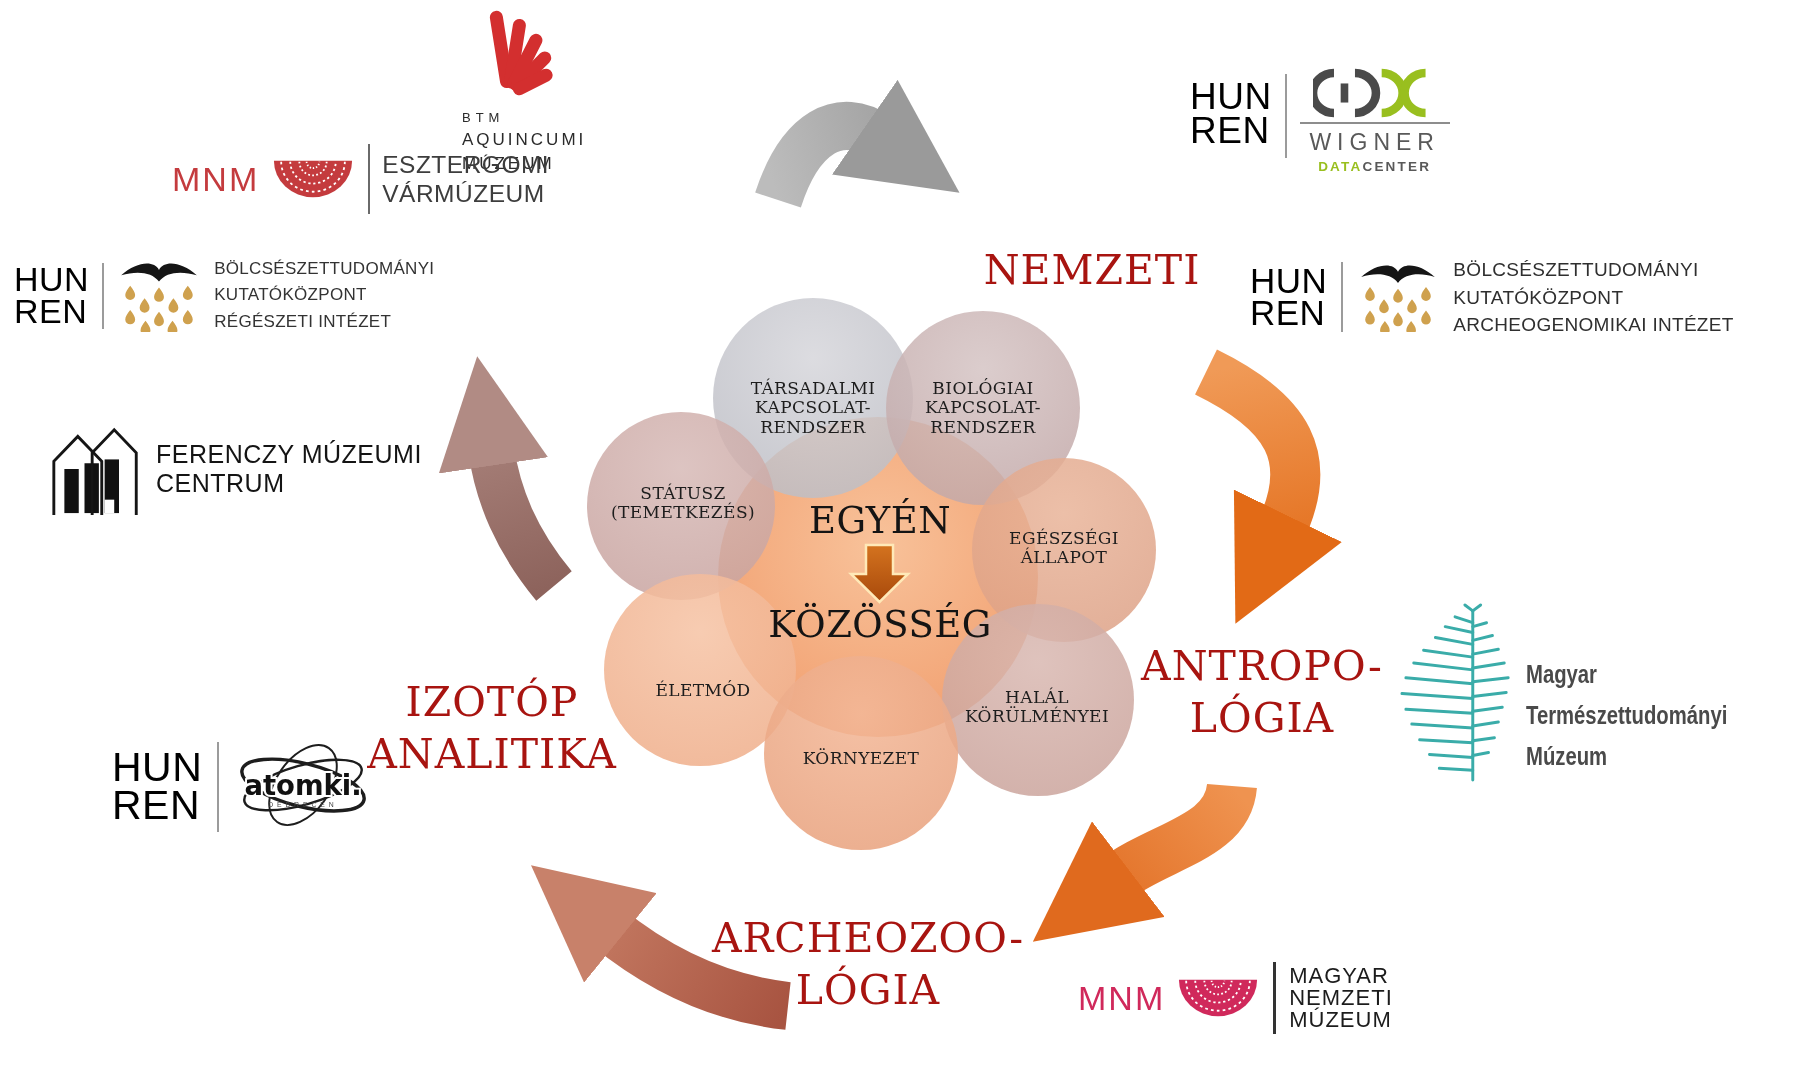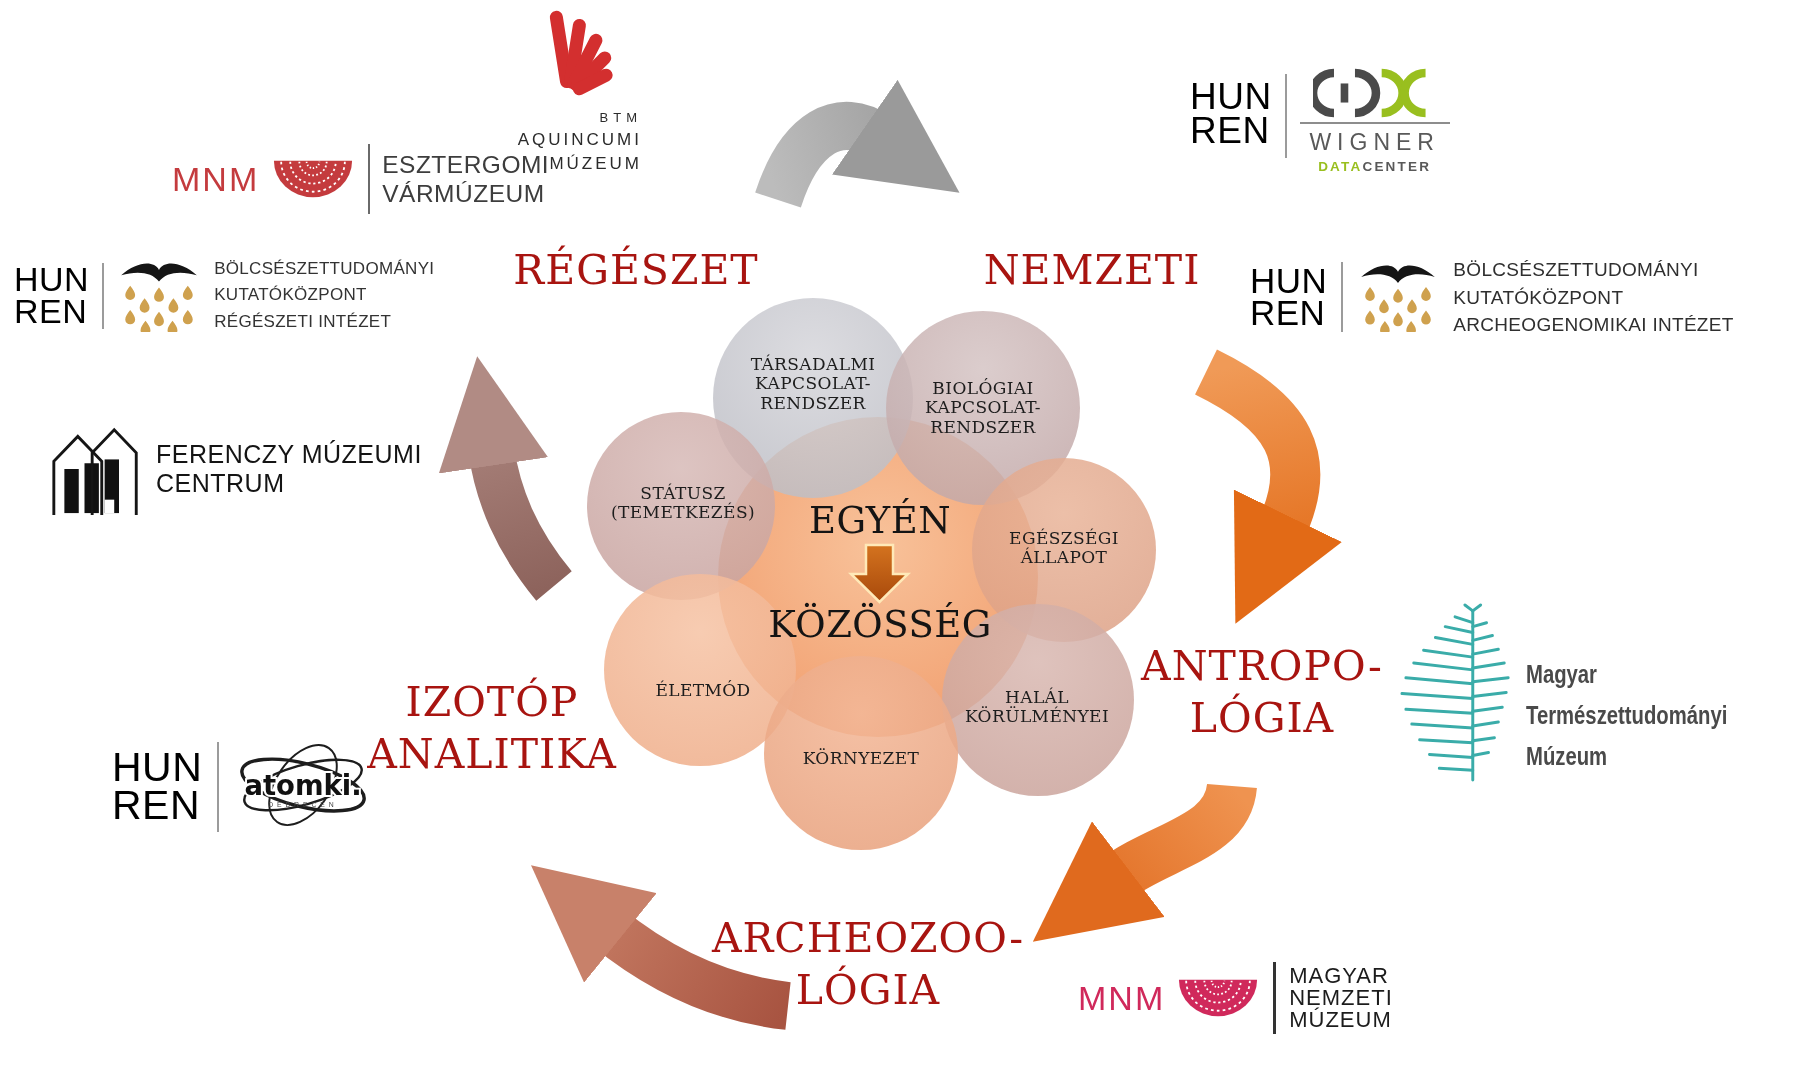--- a/index.html
+++ b/index.html
@@ -40,21 +40,21 @@
   
   .logo{position:absolute;display:flex;align-items:center}
   .hunren{color:#000000;font-weight:normal;line-height:.92;letter-spacing:.5px}
   .hunren span{display:block}
   .vdiv{width:2px;background:#9b9b9b;flex:none}
   .logo-text{color:#333}
   .logo-text .bold{font-weight:normal}
   .logo-text span{display:block}
 
   
-  .btm-block{position:absolute;left:462px;top:8px;width:180px;text-align:right;color:#2b2b2b}
+  .btm-block{position:absolute;left:462px;top:8px;width:180px;text-align:left;color:#2b2b2b}
   .btm-abbr{font-size:13px;letter-spacing:5px;margin-top:6px}
   .btm-l1{font-size:17px;letter-spacing:3px;margin-top:5px}
   .btm-l2{font-size:17px;letter-spacing:3px;margin-top:4px}
 
   
   .mnm-abbr{font-size:34px;letter-spacing:2px;line-height:1;text-align:center}
   .mnm-col{display:flex;flex-direction:row;align-items:center;gap:11px}
 
   
   .wigner-right{display:flex;flex-direction:column;align-items:center}
@@ -164,21 +164,21 @@
         <stop offset="0" stop-color="#d4731f"></stop>
           <stop offset="1" stop-color="#a8490b"></stop>
       </linearGradient>
     </defs>
     <path d="M21,3 L48,3 L48,32 L63,32 L34.5,60 L6,32 L21,32 Z" fill="url(#gc)" stroke="#ffe9b8" stroke-width="2.5"></path>
   </svg>
 
   <div class="center-word" style="left:880px;top:520px">EGYÉN</div>
   <div class="center-word" style="left:880px;top:624px">KÖZÖSSÉG</div>
 
-  <div class="plabel" style="left:813px;top:384px">
+  <div class="plabel" style="left:813px;top:408px">
     <span class="pline">TÁRSADALMI</span>
     <span class="pline">KAPCSOLAT-</span>
     <span class="pline">RENDSZER</span>
   </div>
   <div class="plabel" style="left:983px;top:408px">
     <span class="pline">BIOLÓGIAI</span>
     <span class="pline">KAPCSOLAT-</span>
     <span class="pline">RENDSZER</span>
   </div>
   <div class="plabel" style="left:683px;top:503px">
@@ -193,23 +193,20 @@
     <span class="pline">ÉLETMÓD</span>
   </div>
   <div class="plabel" style="left:1037px;top:707px">
     <span class="pline">HALÁL</span>
     <span class="pline">KÖRÜLMÉNYEI</span>
   </div>
   <div class="plabel" style="left:861px;top:759px">
     <span class="pline">KÖRNYEZET</span>
   </div>
 
-  <div class="discipline" style="left:636px;top:270px">
-    <span>RÉGÉSZET</span>
-  </div>
   <div class="discipline" style="left:1092px;top:270px">
     <span>NEMZETI</span>
   </div>
   <div class="discipline" style="left:1262px;top:692px">
     <span class="dline">ANTROPO-</span>
     <span class="dline">LÓGIA</span>
   </div>
   <div class="discipline" style="left:868px;top:964px">
     <span class="dline">ARCHEOZOO-</span>
     <span class="dline">LÓGIA</span>

